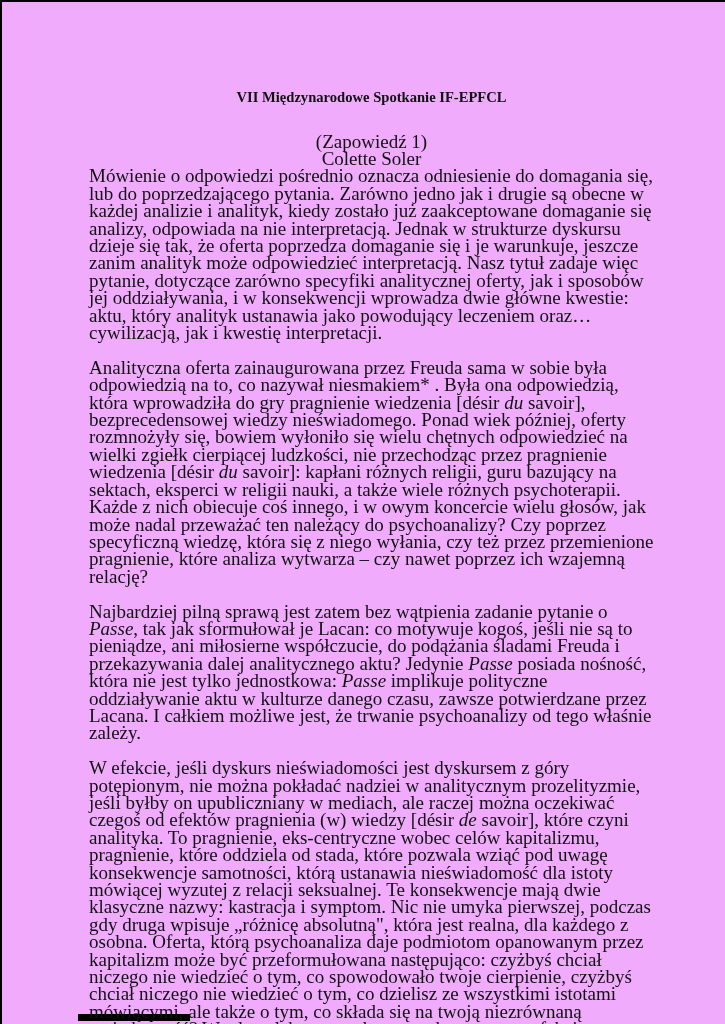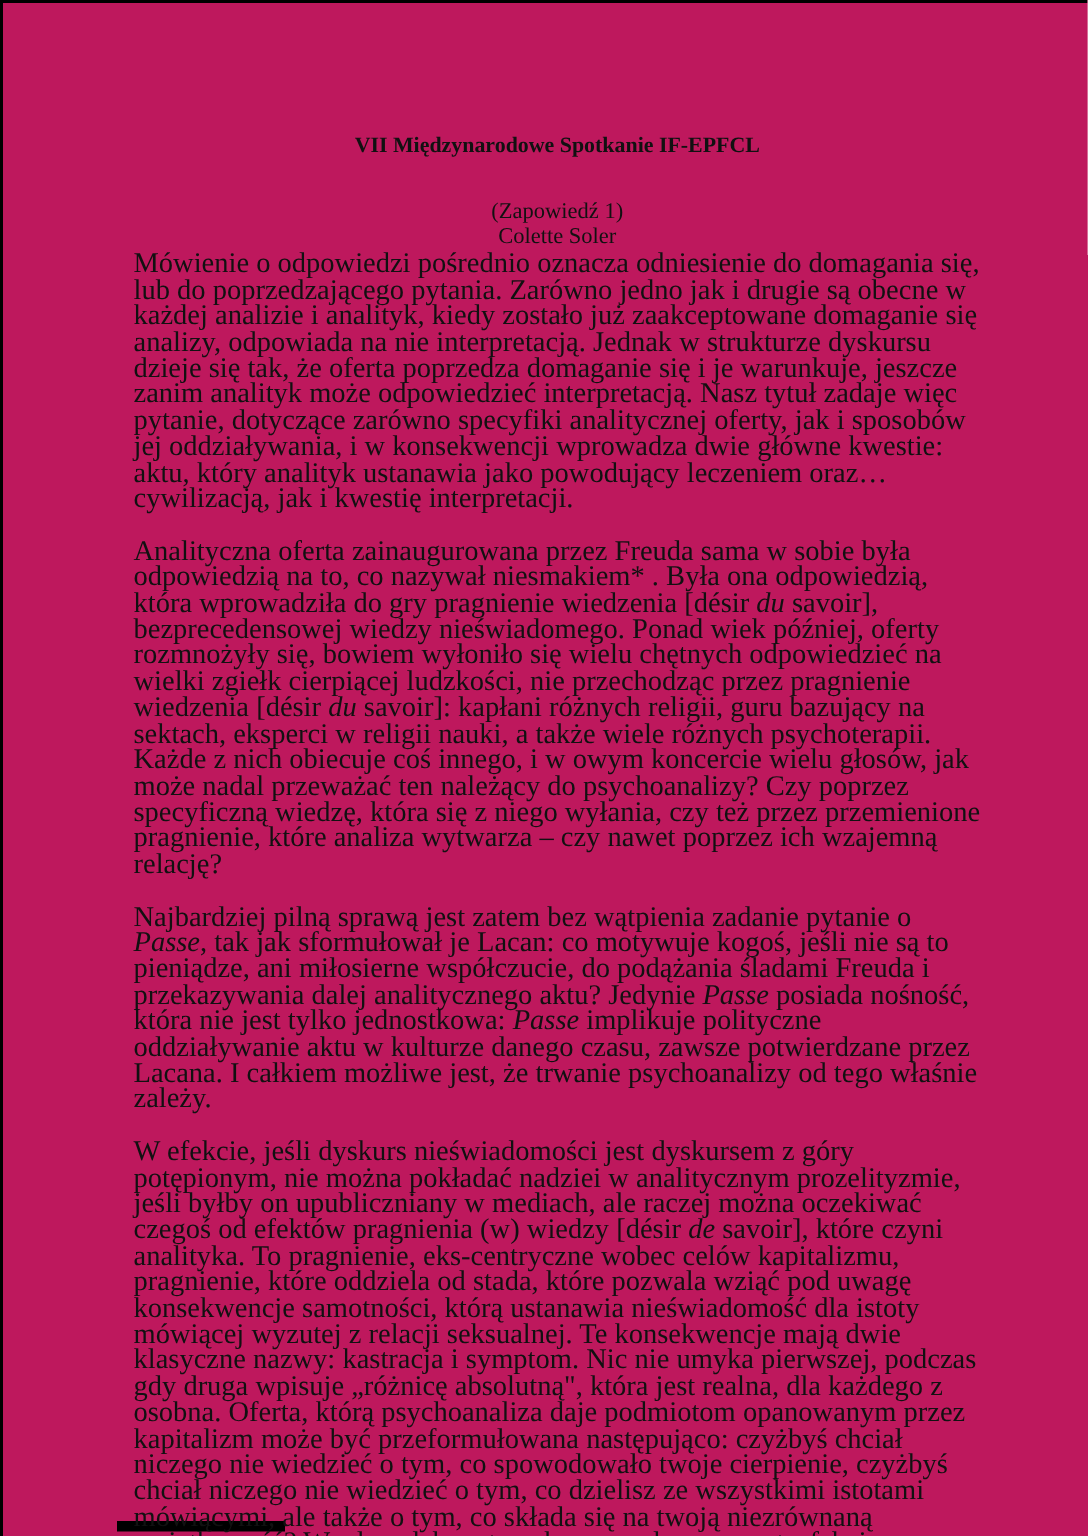--- a/index.html
+++ b/index.html
@@ -8,42 +8,42 @@
     height: 1024px;
     background: #ffffff;
     position: relative;
     overflow: hidden;
     font-family: "Liberation Serif", "DejaVu Serif", serif;
     color: #111111;
   }
   .page {
     position: absolute;
     inset: 0;
-    background: #be185d;
+    background: #f0abfc;
   }
   .artifact { position: absolute; background: #000000; }
   .edge-top  { top: 0; left: 0; width: 725px; height: 2px; }
   .edge-left { top: 0; left: 0; width: 2px; height: 1024px; }
   .blot-bottom { left: 78px; top: 1014px; width: 112px; height: 7px; }
   .content {
     position: absolute;
     left: 89px;
     top: 86px;
     width: 565px;
   }
   .title-block {
     text-align: center;
     font-weight: bold;
     font-size: 14.6px;
     line-height: 22.4px;
   }
   .title-line { white-space: nowrap; }
   .byline-block {
     text-align: center;
-    font-size: 15px;
+    font-size: 19px;
     line-height: 17px;
     margin-top: 25px;
   }
   .body-text {
     font-size: 19px;
     line-height: 17.4px;
     text-align: left;
   }
   .para { margin: 0; padding: 0; }
   .para + .para { margin-top: 17.4px; }

